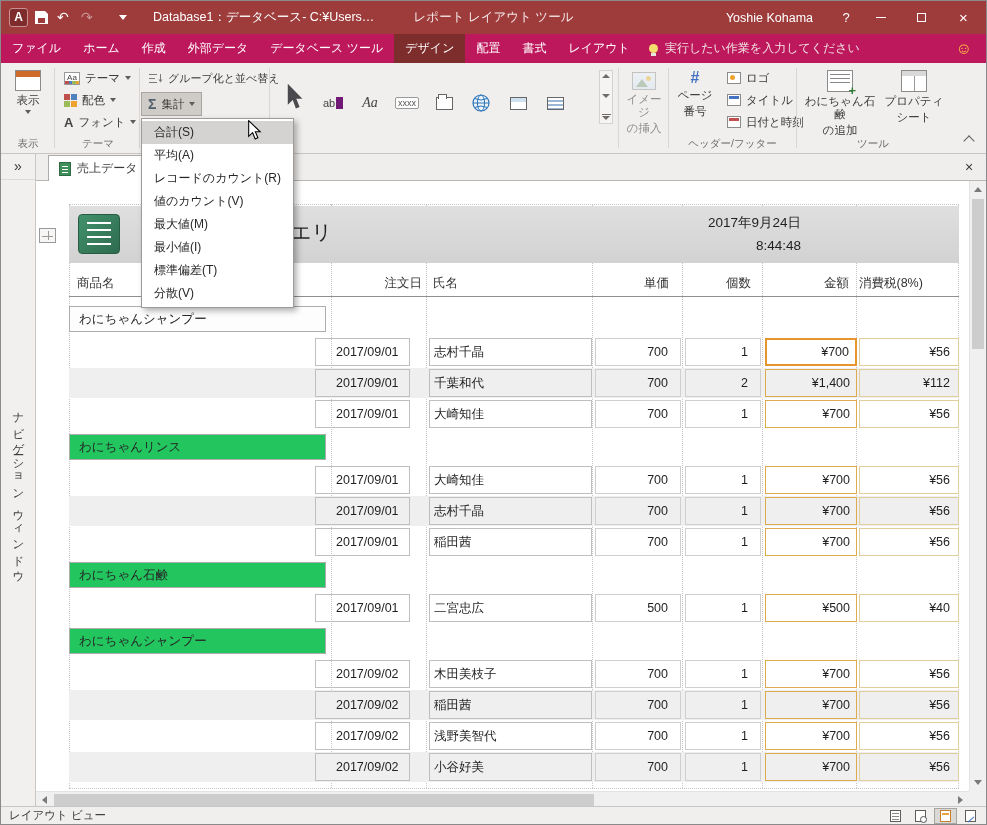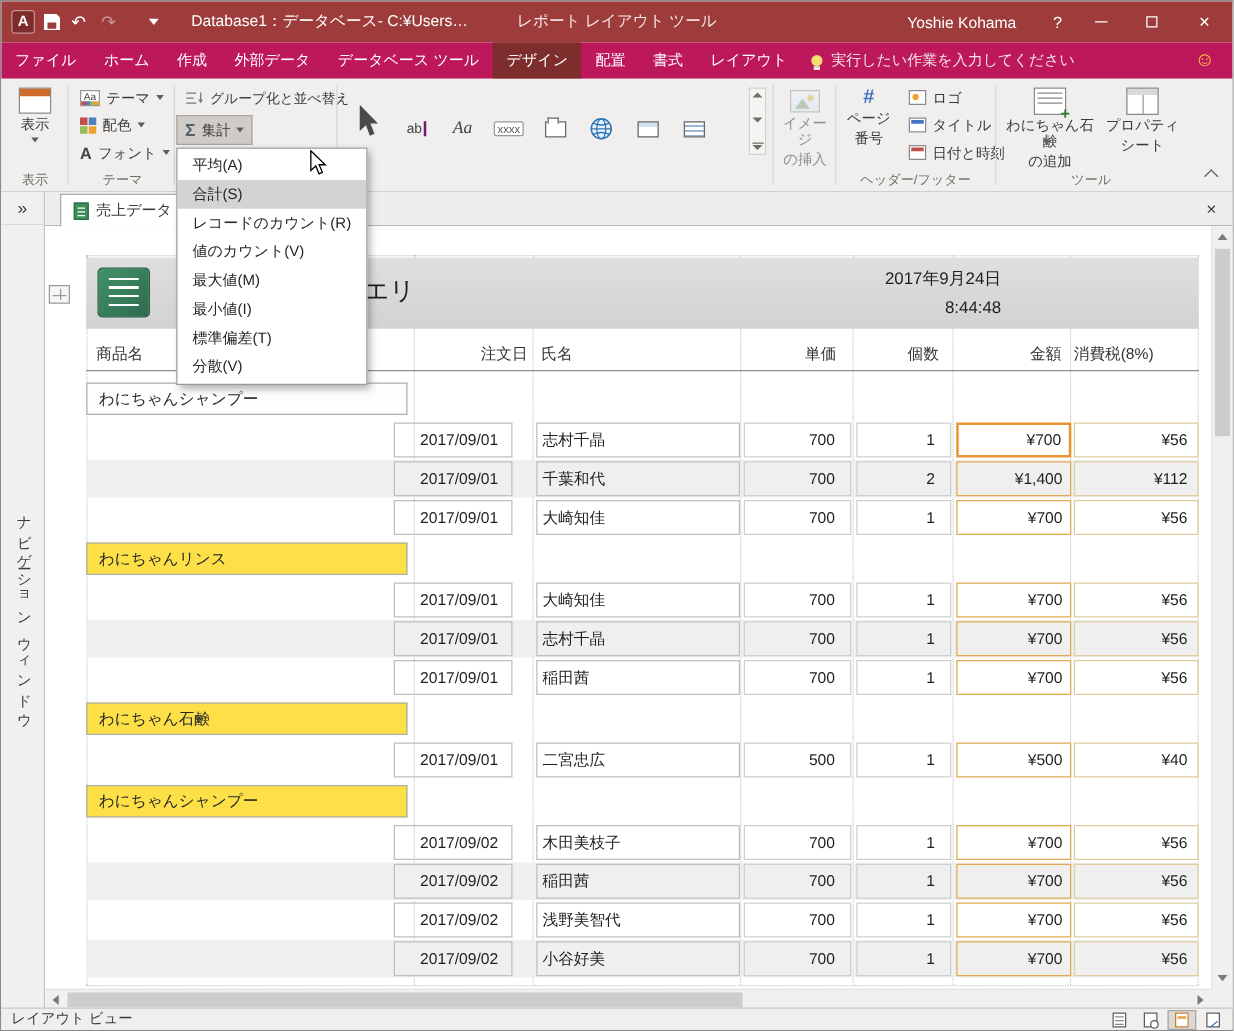--- a/index.html
+++ b/index.html
@@ -48,21 +48,21 @@
   .view-icon::before{content:"";position:absolute;left:0;right:0;top:0;height:6px;background:#D06A2B}
   .theme-icon{width:16px;height:13px;border:1px solid #999;background:#fff;position:relative;font-size:8px;text-align:center;line-height:9px;color:#444}
   .theme-icon::after{content:"";position:absolute;left:0;right:0;bottom:0;height:3px;background:linear-gradient(90deg,#C0504D 25%,#4F81BD 25% 50%,#9BBB59 50% 75%,#F0A22E 75%)}
   .colors-icon{width:13px;height:13px;display:grid;grid-template-columns:6px 6px;grid-template-rows:6px 6px;gap:1px}
   .colors-icon i{display:block}
   .font-icon{font-size:13px;font-weight:bold;color:#444;line-height:13px}
   .sigma{font-size:14px;font-weight:bold;color:#54606C;line-height:14px}
   .ctrl-pointer{position:absolute;left:6px;top:7px;width:34px;height:54px;display:flex;align-items:center;justify-content:center}
   .ctrl-row{position:absolute;left:46px;top:25px;display:flex;gap:5px}
   .ctrl-btn{width:32px;height:30px;display:flex;align-items:center;justify-content:center;color:#444}
-  .ab-glyph{font-size:11px;border-right:2px solid #701a75;padding-right:1px}
+  .ab-glyph{font-size:11px;border-right:7px solid #701a75;padding-right:1px}
   .aa-glyph{font-style:italic;font-size:14px;font-family:"Liberation Serif","DejaVu Serif",serif}
   .xxxx-glyph{font-size:9px;border:1px solid #999;border-radius:2px;padding:0 2px;background:#fff;color:#555}
   .ic-tab{width:17px;height:13px;border:1px solid #666;position:relative;background:#fff}
   .ic-tab::before{content:"";position:absolute;left:1px;top:-4px;width:7px;height:4px;border:1px solid #666;border-bottom:none;background:#fff}
   .ic-subform{width:17px;height:13px;border:1px solid #666;background:linear-gradient(#CFE0F0 4px,#fff 4px)}
   .ic-list{width:17px;height:13px;border:1px solid #666;background:repeating-linear-gradient(#fff 0 2px,#9AB6D4 2px 4px)}
   .ctrl-scroll{position:absolute;right:4px;top:7px;width:14px;height:54px;border:1px solid #D4D1CE;background:#F6F4F2;display:flex;flex-direction:column;align-items:center;justify-content:space-between;padding:3px 0}
   .tri-up{width:0;height:0;border-left:4px solid transparent;border-right:4px solid transparent;border-bottom:4px solid #6E6B68}
   .tri-down{width:0;height:0;border-left:4px solid transparent;border-right:4px solid transparent;border-top:4px solid #6E6B68}
   .tri-down-bar{width:9px;border-top:1.5px solid #6E6B68;display:flex;justify-content:center;padding-top:1px}
@@ -112,21 +112,21 @@
   .colhead{position:absolute;top:0;height:28px;line-height:28px;font-size:12.5px;color:#333;white-space:nowrap}
   .ch0{left:8px}
   .ch1{left:262px;width:95px;text-align:right;padding-right:4px}
   .ch2{left:364px}
   .ch3{left:526px;width:86px;text-align:right;padding-right:12px}
   .ch4{left:616px;width:76px;text-align:right;padding-right:10px}
   .ch5{left:696px;width:92px;text-align:right;padding-right:8px}
   .ch6{left:790px;width:100px;text-align:left}
   .detail{position:absolute;left:0;top:97px;width:890px;z-index:1}
   .group-header{position:relative;height:26px;margin:5px 0;width:257px;border:1px solid #ADADAD;line-height:24px;padding-left:9px;font-size:12.5px;background:#FDFDFD;z-index:1}
-  .group-header.shaded{background:#fde047}
+  .group-header.shaded{background:#22c55e}
   .row{position:relative;height:30px;margin-bottom:1px;z-index:1}
   .row.shaded{background:#EFEFEF}
   .cell{position:absolute;top:1px;height:28px;line-height:26px;font-size:12.5px;border:1px solid #BFBFBF;color:#1F1F1F;white-space:nowrap;overflow:hidden}
   .c-date{left:246px;width:95px;padding-left:20px}
   .c-name{left:360px;width:163px;padding-left:4px}
   .c-price{left:526px;width:86px;text-align:right;padding-right:12px;border-color:#CFCFCF}
   .c-qty{left:616px;width:76px;text-align:right;padding-right:12px;border-color:#CFCFCF}
   .c-amount{left:696px;width:92px;text-align:right;padding-right:6px;border-color:#DFA94F}
   .c-amount.selected{border:2px solid #E8952F;line-height:24px;z-index:2}
   .c-tax{left:790px;width:100px;text-align:right;padding-right:8px;border-color:#E0CE9E}
@@ -530,22 +530,22 @@
       <div class="svbtn pressed">
           <div class="sv-ic layout"></div>
         </div>
       <div class="svbtn">
           <div class="sv-ic design"></div>
         </div>
     </div>
   </div>
 
   <div class="menu">
+      <div class="menu-item hl">合計(S)</div>
       <div class="menu-item">平均(A)</div>
-      <div class="menu-item hl">合計(S)</div>
       <div class="menu-item">レコードのカウント(R)</div>
       <div class="menu-item">値のカウント(V)</div>
       <div class="menu-item">最大値(M)</div>
       <div class="menu-item">最小値(I)</div>
       <div class="menu-item">標準偏差(T)</div>
       <div class="menu-item">分散(V)</div>
     </div>
 
   <div class="cursor-overlay">
     <svg width="15" height="21" viewBox="0 0 12 18">

